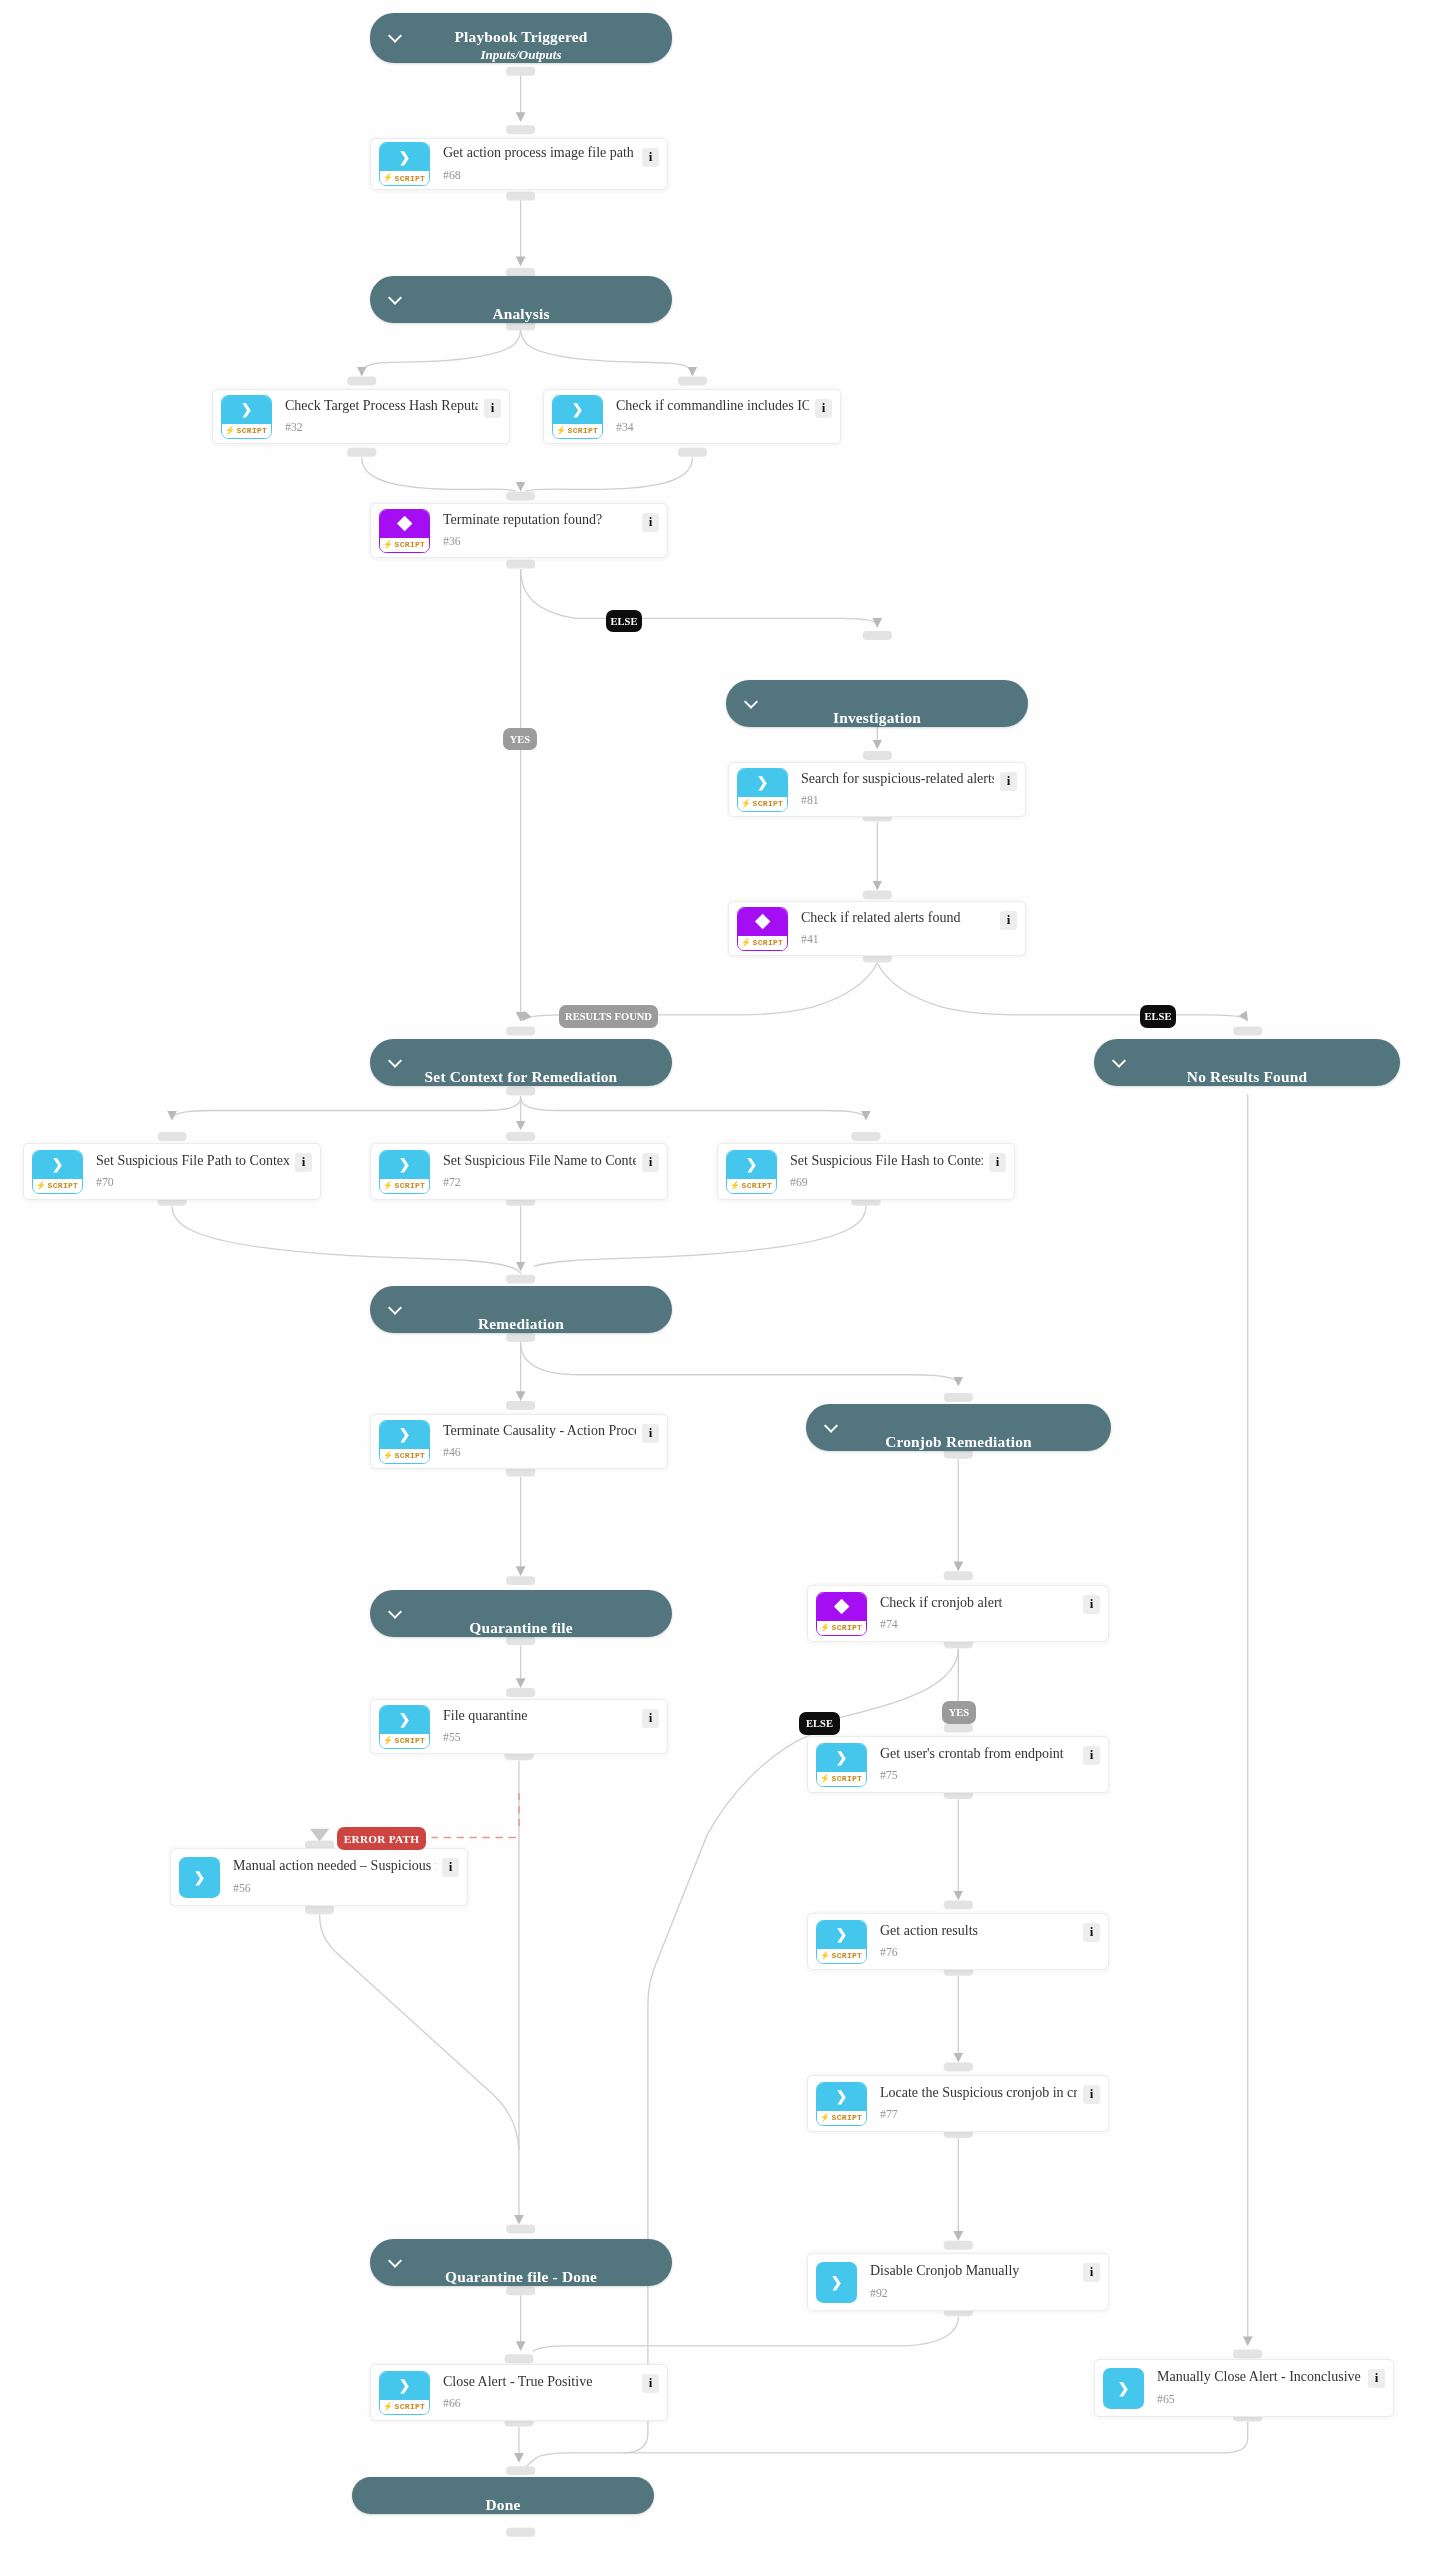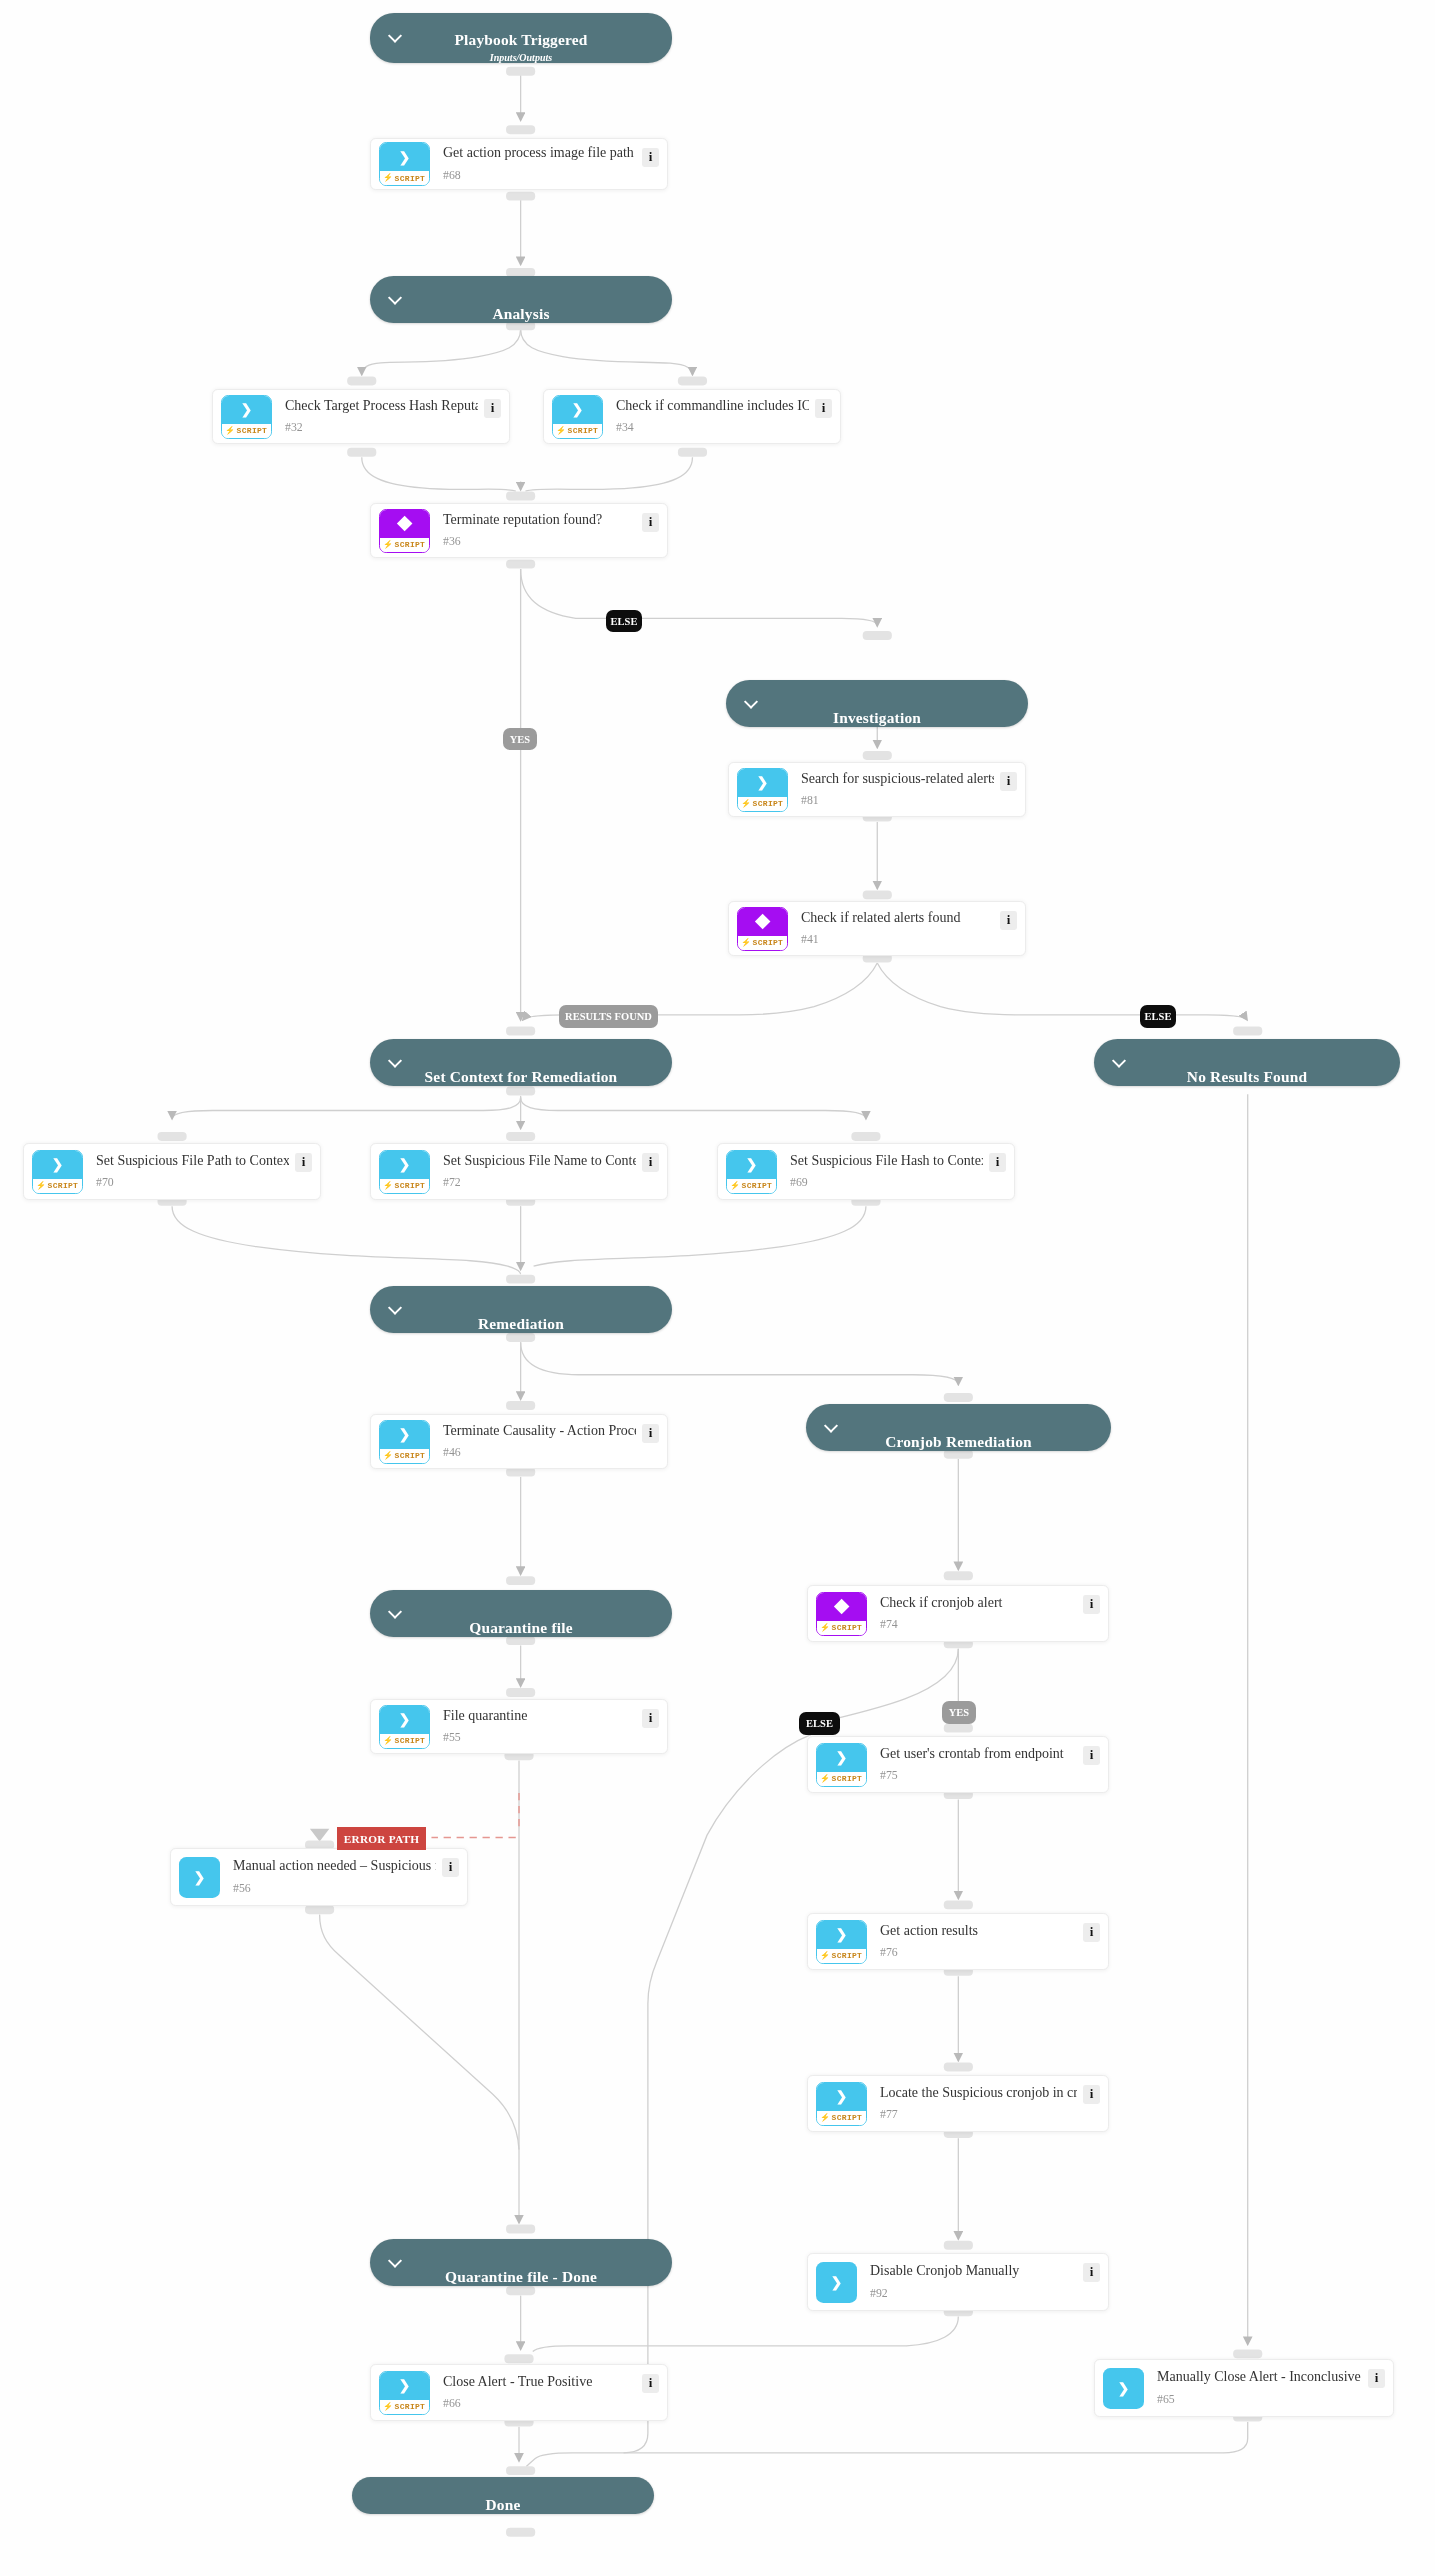--- a/index.html
+++ b/index.html
@@ -8,21 +8,21 @@
   .e{fill:none;stroke:#cfcfcf;stroke-width:1.6;}
   .er{fill:none;stroke:#e59791;stroke-width:1.8;stroke-dasharray:9 7;}
   .pill{fill:#e3e3e3;}
 
   .group-header{position:absolute;z-index:3;background:#53757d;border-radius:24px;color:#fff;
     display:flex;align-items:flex-end;justify-content:center;box-shadow:0 0.8px 2.4px rgba(0,0,0,.18);cursor:pointer;}
   .gh-chev{position:absolute;left:20px;top:50%;width:8px;height:8px;
     border-left:2px solid #fff;border-bottom:2px solid #fff;transform:translateY(-72%) rotate(-45deg);}
   .gh-inner{text-align:center;line-height:1.15;}
   .gh-title{font-size:15.4px;font-weight:bold;letter-spacing:0.2px;}
-  .gh-sub{font-size:10px;font-style:italic;font-weight:bold;margin-top:2.4px;}
+  .gh-sub{font-size:13px;font-style:italic;font-weight:bold;margin-top:2.4px;}
 
   .task{position:absolute;z-index:3;background:#fff;border:0.8px solid #ececec;border-radius:5.7px;
     box-shadow:0 0.8px 4px rgba(0,0,0,.06);display:flex;align-items:center;padding:0 8px;box-sizing:border-box;cursor:pointer;}
   .ticon{flex:0 0 auto;margin-right:13px;}
   .fr-icon{width:49px;height:42px;border-radius:7.3px;overflow:hidden;display:flex;flex-direction:column;border:1.6px solid #45c6ed;background:#fff;}
   .fr-icon.cond{border-color:#a50df2;}
   .icon-top{flex:1;display:flex;align-items:center;justify-content:center;background:#45c6ed;color:#fff;font-weight:bold;font-size:13.8px;}
   .cond .icon-top{background:#a50df2;}
   .diamond{width:11.3px;height:11.3px;background:#fff;transform:rotate(45deg);}
   .icon-strip{height:13.8px;background:#fff;display:flex;align-items:center;justify-content:center;gap:0.8px;}
@@ -32,21 +32,21 @@
   .tbody{flex:1;min-width:0;padding-right:23px;}
   .ttitle{font-size:14px;color:#333;white-space:nowrap;overflow:hidden;}
   .tid{font-size:11.8px;color:#949494;margin-top:6.5px;}
   .tinfo{position:absolute;top:9px;right:8px;width:17px;height:18.6px;background:#ededed;border-radius:2.4px;
     display:flex;align-items:center;justify-content:center;font-weight:bold;font-size:13px;color:#141414;cursor:pointer;}
 
   .badge{position:absolute;z-index:4;color:#fff;font-weight:bold;display:flex;align-items:center;justify-content:center;
     font-size:10.5px;border-radius:7px;white-space:nowrap;}
   .b-black{background:#0d0d0d;}
   .b-gray{background:#9b9b9b;}
-  .b-red{background:#cd4540;border-radius:0;font-size:11.3px;letter-spacing:0.2px;}
+  .b-red{background:#cd4540;border-radius:7px;font-size:11.3px;letter-spacing:0.2px;}
 </style>
 </head>
 <body>
 
 <div class="canvas">
 
   <svg class="edges" width="1436" height="2576" viewBox="0 0 1771 3178">
     <defs>
       <marker id="arr" viewBox="0 0 10 10" refX="8" refY="5" markerWidth="7.5" markerHeight="7.5" orient="auto-start-reverse">
         <path d="M0,0 L10,5 L0,10 z" fill="#b9b9b9"></path>

